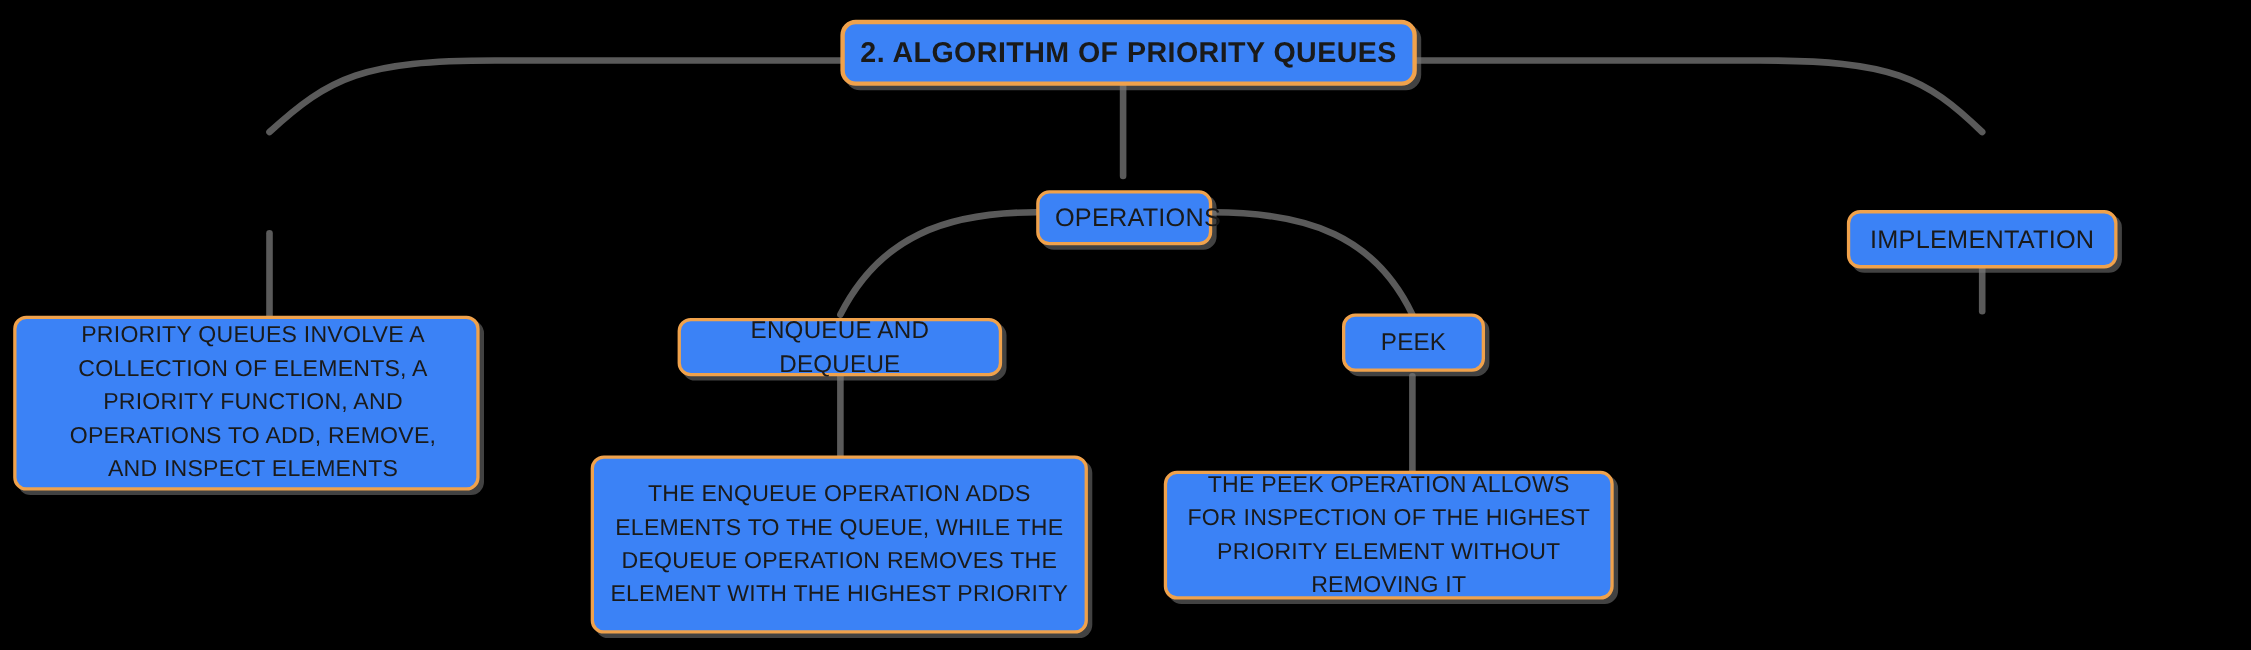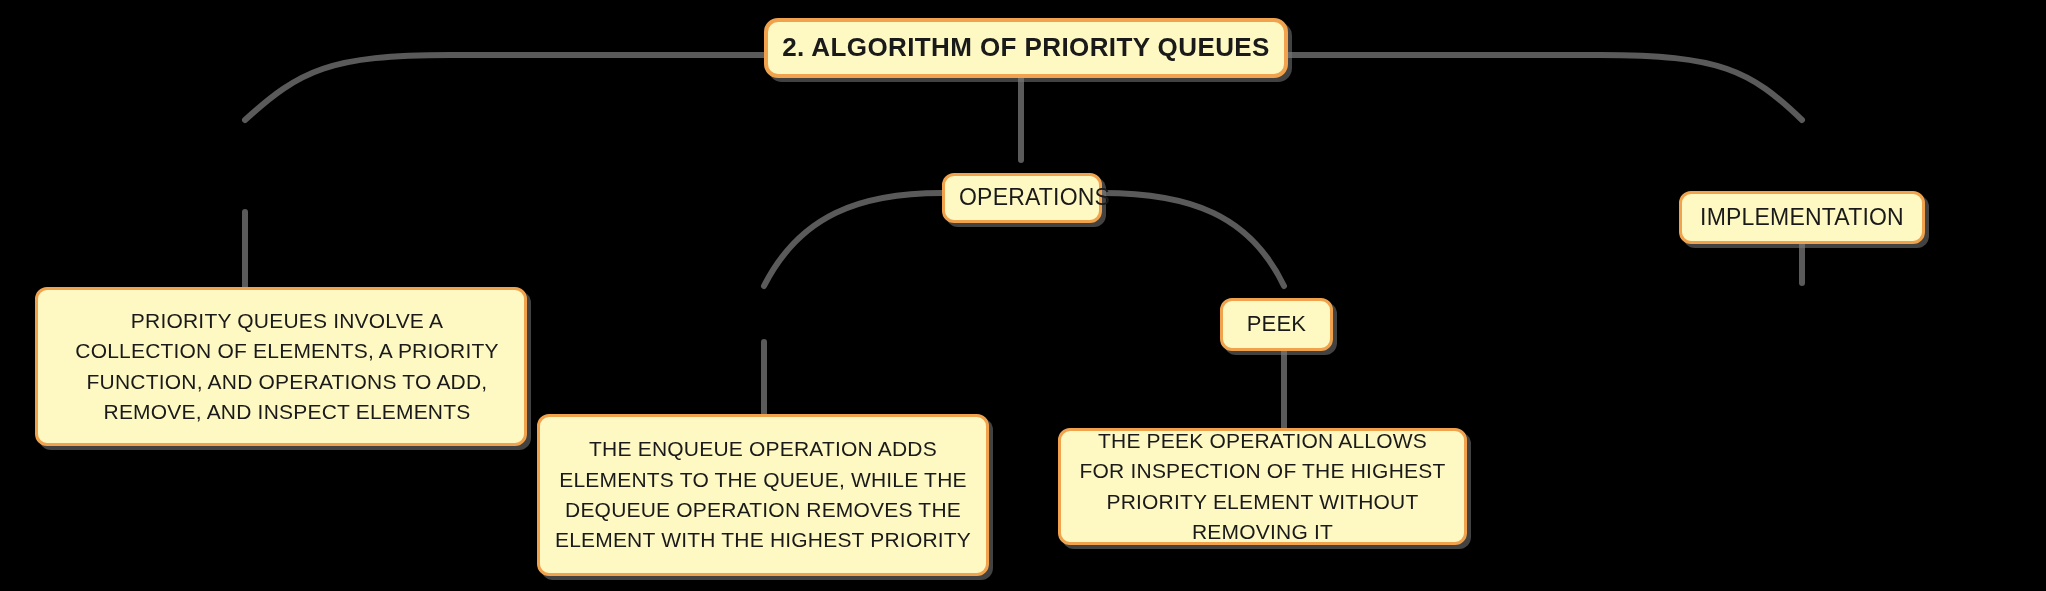--- a/index.html
+++ b/index.html
@@ -21,21 +21,21 @@
     position: absolute;
     left: 0;
     top: 0;
     width: 2046px;
     height: 591px;
     pointer-events: none;
   }
   .node {
     position: absolute;
     box-sizing: border-box;
-    background: #fef9c3;
+    background: #3b82f6;
     border: 3px solid #F0A24C;
     border-radius: 12px;
     display: flex;
     align-items: center;
     justify-content: center;
     text-align: center;
     color: #1A1A1A;
     box-shadow: 4px 4px 0 rgba(120,120,120,0.55);
     z-index: 2;
     padding: 6px 14px;
@@ -103,26 +103,29 @@
 
 
   <div class="node level1" style="left:942px; top:173px; width:160px; height:50px;">
     <span class="node-label">OPERATIONS</span>
   </div>
 
   <div class="node level1" style="left:1679px; top:159px; width:246px; height:53px;margin-top:32px;">
     <span class="node-label">IMPLEMENTATION</span>
   </div>
 
+  <div class="node level2" style="left:616px; top:289px; width:295px; height:53px;">
+    <span class="node-label">ENQUEUE AND DEQUEUE</span>
+  </div>
 
-  <div class="node level2" style="left:1220px; top:298px; width:113px; height:53px;align-items:center;">
+  <div class="node level2" style="left:1220px; top:285px; width:130px; height:53px;align-items:center;">
     <span class="node-label">PEEK</span>
   </div>
 
-  <div class="node leaf" style="left:35px; top:287px; width:492px; height:159px;padding-left:26px;">
+  <div class="node leaf" style="left:12px; top:287px; width:424px; height:159px;padding-left:26px;">
     <span class="node-label">PRIORITY QUEUES INVOLVE A COLLECTION OF ELEMENTS, A PRIORITY FUNCTION, AND OPERATIONS TO ADD, REMOVE, AND INSPECT ELEMENTS</span>
   </div>
 
   <div class="node leaf" style="left:537px; top:414px; width:452px; height:162px;">
     <span class="node-label">THE ENQUEUE OPERATION ADDS ELEMENTS TO THE QUEUE, WHILE THE DEQUEUE OPERATION REMOVES THE ELEMENT WITH THE HIGHEST PRIORITY</span>
   </div>
 
   <div class="node leaf" style="left:1058px; top:428px; width:409px; height:117px;">
     <span class="node-label">THE PEEK OPERATION ALLOWS FOR INSPECTION OF THE HIGHEST PRIORITY ELEMENT WITHOUT REMOVING IT</span>
   </div>

